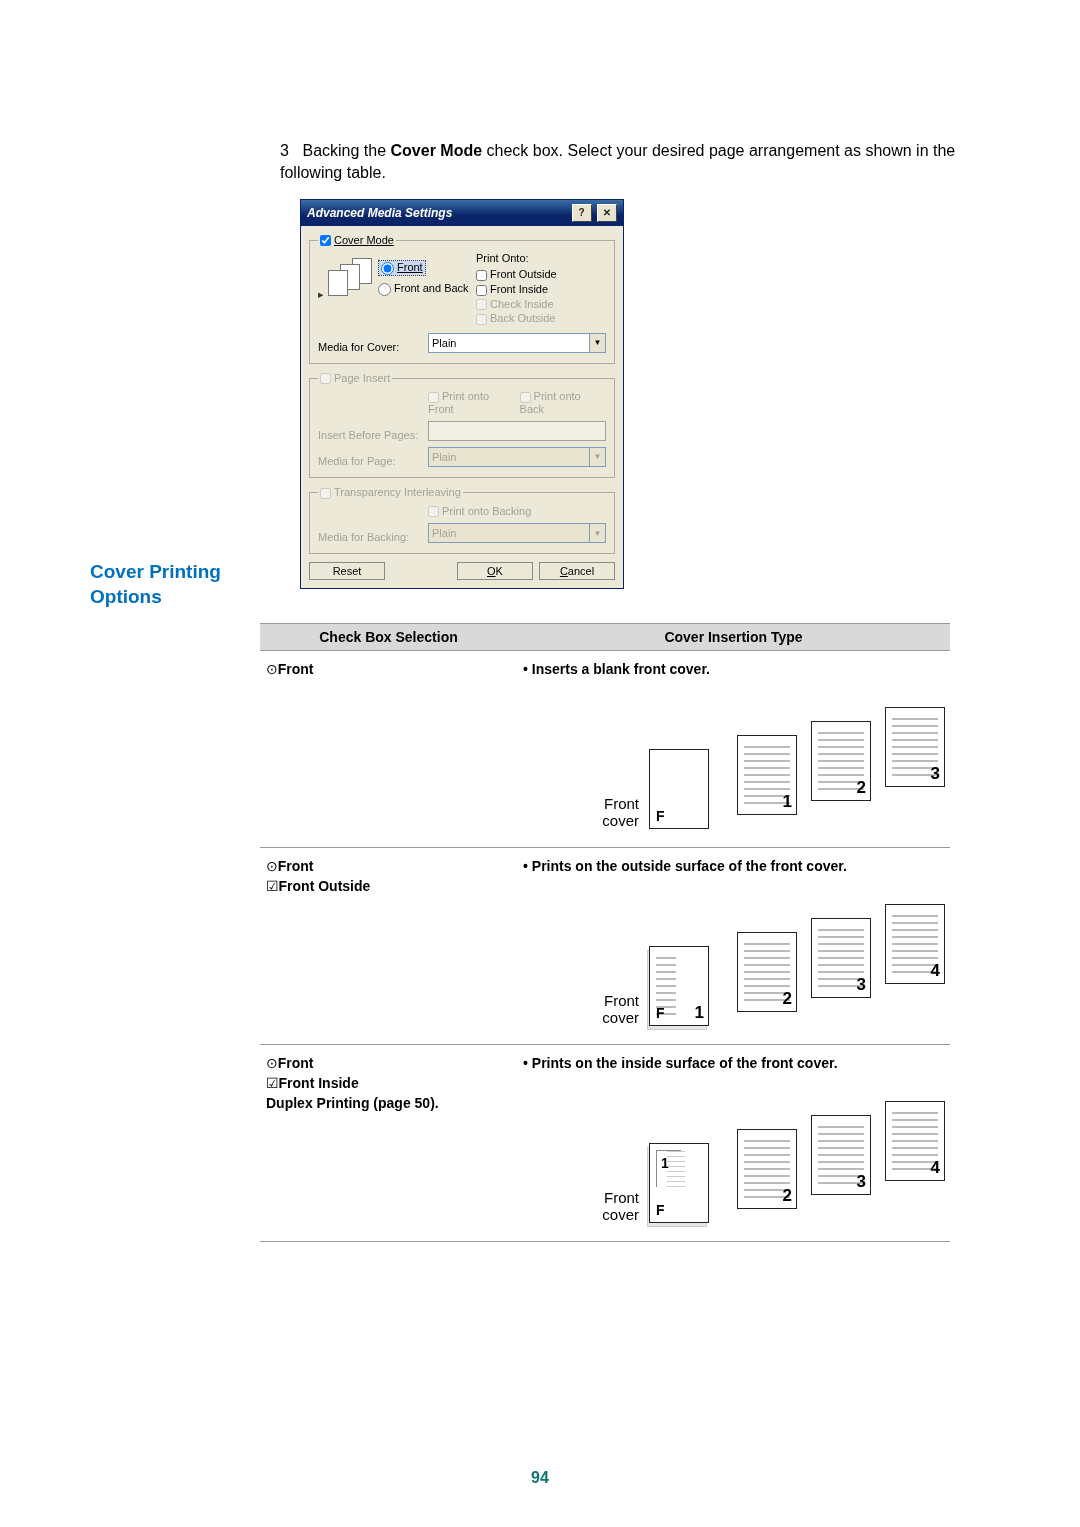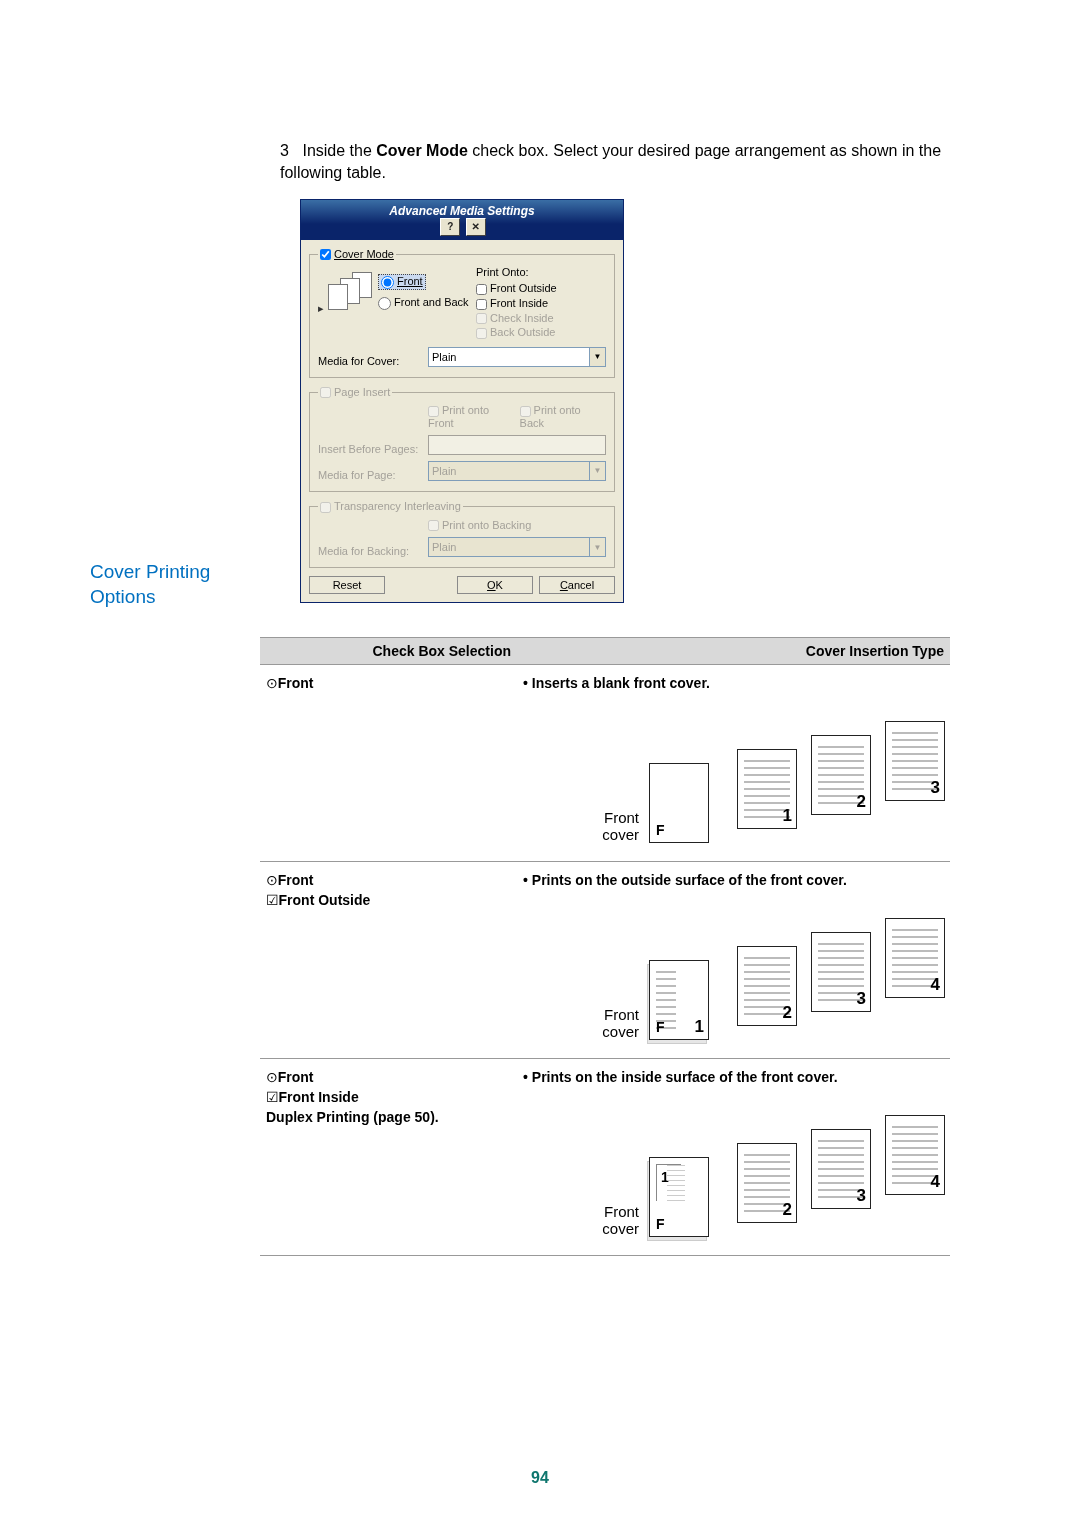--- a/index.html
+++ b/index.html
@@ -35,24 +35,23 @@
     font-size: 11px;
     background: #ece9d8;
   }
   .titlebar {
     background: linear-gradient(to bottom, #3a6ea5 0%, #0a246a 60%, #0a246a 100%);
     color: #fff;
     font-weight: bold;
     padding: 4px 6px;
     display: flex;
     align-items: center;
-    justify-content: flex-start;
+    justify-content: space-between;
     font-style: italic;
     font-size: 12px;
-    flex-direction: column;
   }
   .titlebar .icons span {
     display: inline-flex;
     align-items: center;
     justify-content: center;
     width: 18px;
     height: 16px;
     background: #e8e4cf;
     border: 1px solid #fff;
     border-right-color: #404040;
@@ -191,21 +190,21 @@
 
   .options-table {
     margin-top: 34px;
     margin-left: 170px;
     width: 690px;
     border-collapse: collapse;
   }
   .options-table th {
     background: #d9d9d9;
     font-weight: bold;
-    text-align: right;
+    text-align: center;
     padding: 5px 6px;
     font-size: 14px;
     border-top: 1px solid #999;
     border-bottom: 1px solid #999;
   }
   .options-table td {
     border-bottom: 1px solid #999;
     vertical-align: top;
     padding: 10px 6px 14px 6px;
     font-size: 14px;
@@ -287,21 +286,21 @@
     font-size: 16px;
   }
 </style>
 </head>
 <body>
 
 <div class="content-wrap">
 
   <div class="step-line">
     <span class="num">3</span>
-    <span>Inside the </span><b>Cover Mode</b><span> check box. Select your desired page arrangement as shown in the following table.</span>
+    <span>Backing the </span><b>Cover Mode</b><span> check box. Select your desired page arrangement as shown in the following table.</span>
   </div>
 
   <div class="dialog">
     <div class="titlebar">
       <span>Advanced Media Settings</span>
       <span class="icons">
         <span>?</span>
         <span>✕</span>
       </span>
     </div>
@@ -372,21 +371,21 @@
       <div class="btn-row">
         <span class="btn w">Reset</span>
         <span class="right">
           <span class="btn w"><span class="uline" style="text-decoration:none;"><u>O</u>K</span></span>
           <span class="btn w"><u>C</u>ancel</span>
         </span>
       </div>
     </div>
   </div>
 
-  <div class="section-label" style="top:560px;">Cover Printing Options</div>
+  <div class="section-label" style="top:560px;font-weight:bold;">Cover Printing Options</div>
 
   <table class="options-table">
     <tbody>
         <tr>
       <th>Check Box Selection</th>
       <th>Cover Insertion Type</th>
     </tr>
     </tbody>
       <tbody id="rows">
         <tr>

